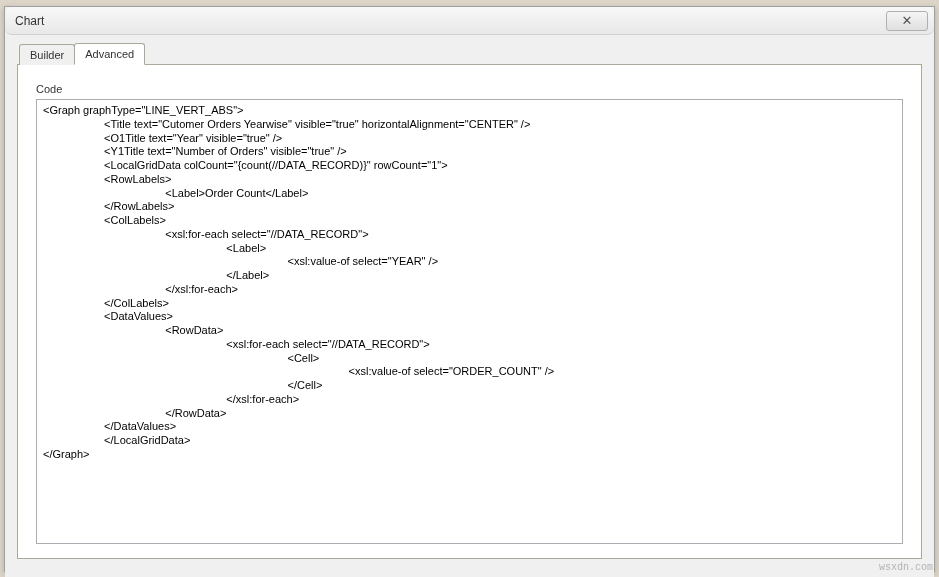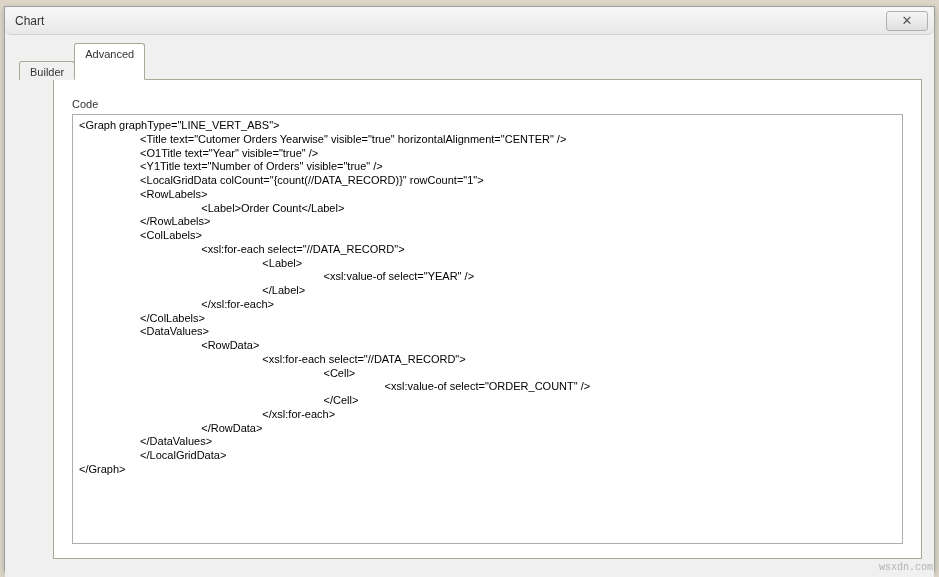--- a/index.html
+++ b/index.html
@@ -79,31 +79,30 @@
       font-size: 11px;
       color: #333;
     }
     .tab.active {
       background: #ffffff;
       border-bottom: 1px solid #ffffff;
       position: relative;
     }
     .tab.inactive {
       background: #f0f0f0;
-      margin-top: 18px;
+      margin-top: 1px;
       padding-bottom: 2px;
     }
     .tab-panel {
       border: 1px solid #aca899;
       background: #ffffff;
       flex: 1;
       padding: 18px 18px 14px 18px;
       display: flex;
       flex-direction: column;
-      margin-left: 36px;
     }
     .code-label {
       font-size: 11px;
       color: #333;
       margin-bottom: 4px;
     }
     .code-area {
       flex: 1;
       border: 1px solid #abadb3;
       background: #ffffff;

